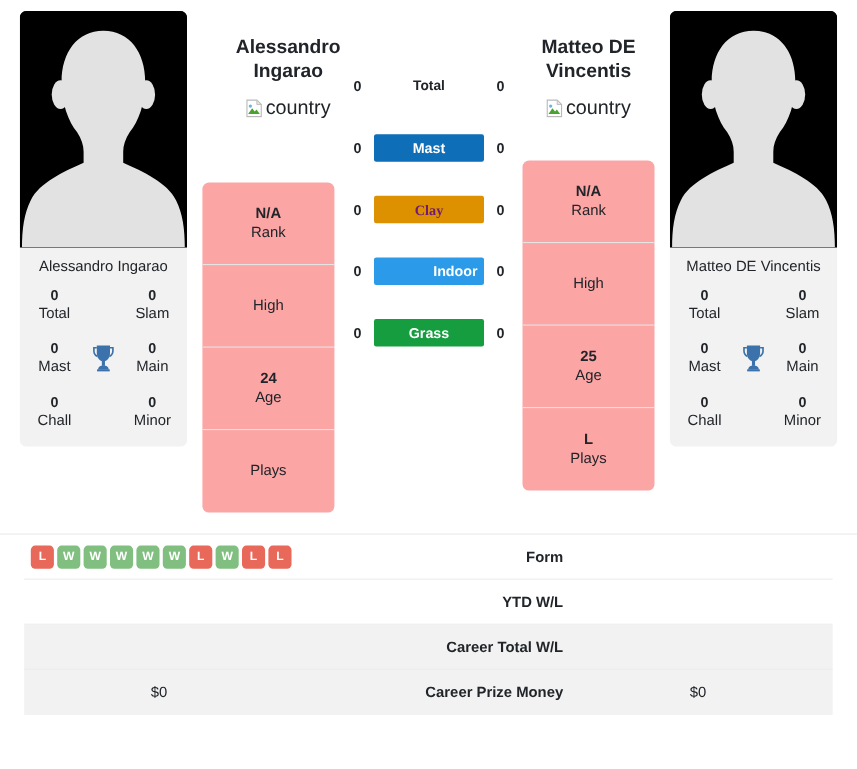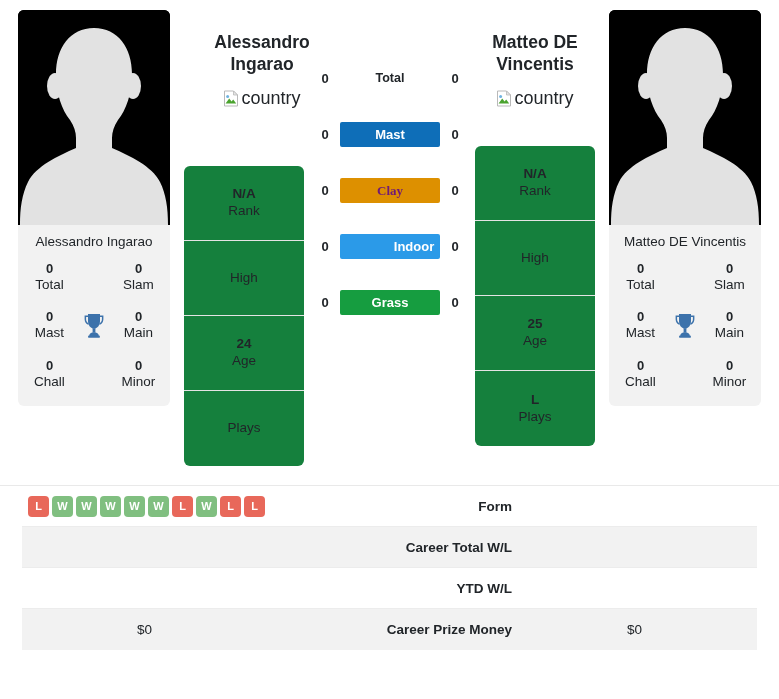--- a/index.html
+++ b/index.html
@@ -104,21 +104,21 @@
     width: 17px; height: 17px;
     margin-right: 1px;
     vertical-align: -3px;
   }
   .broken-img svg { display:block; width:17px; height:17px; }
 
   
   .info-panel {
     position: absolute;
     width: 120px;
-    background: #15803d;
+    background: #fca5a5;
     border-radius: 6px;
     overflow: hidden;
   }
   .info-panel.left  { left: 184px; top: 166px; }
   .info-panel.right { left: 475px; top: 146px; }
   .info-cell {
     height: 75px;
     display: flex;
     flex-direction: column;
     align-items: center;
@@ -446,30 +446,30 @@
           <div class="form-badge W">W</div>
           <div class="form-badge W">W</div>
           <div class="form-badge L">L</div>
           <div class="form-badge W">W</div>
           <div class="form-badge L">L</div>
           <div class="form-badge L">L</div>
         </div>
         <div class="sl">Form</div>
         <div class="sv"></div>
       </div>
+      <div class="stat-row">
+        <div class="sv"></div>
+        <div class="sl">YTD W/L</div>
+        <div class="sv"></div>
+      </div>
       <div class="stat-row striped">
         <div class="sv"></div>
         <div class="sl">Career Total W/L</div>
         <div class="sv"></div>
       </div>
-      <div class="stat-row">
-        <div class="sv"></div>
-        <div class="sl">YTD W/L</div>
-        <div class="sv"></div>
-      </div>
       <div class="stat-row striped">
         <div class="sv">$0</div>
         <div class="sl">Career Prize Money</div>
         <div class="sv">$0</div>
       </div>
     </div>
 
 </div>
 
 </body></html>

